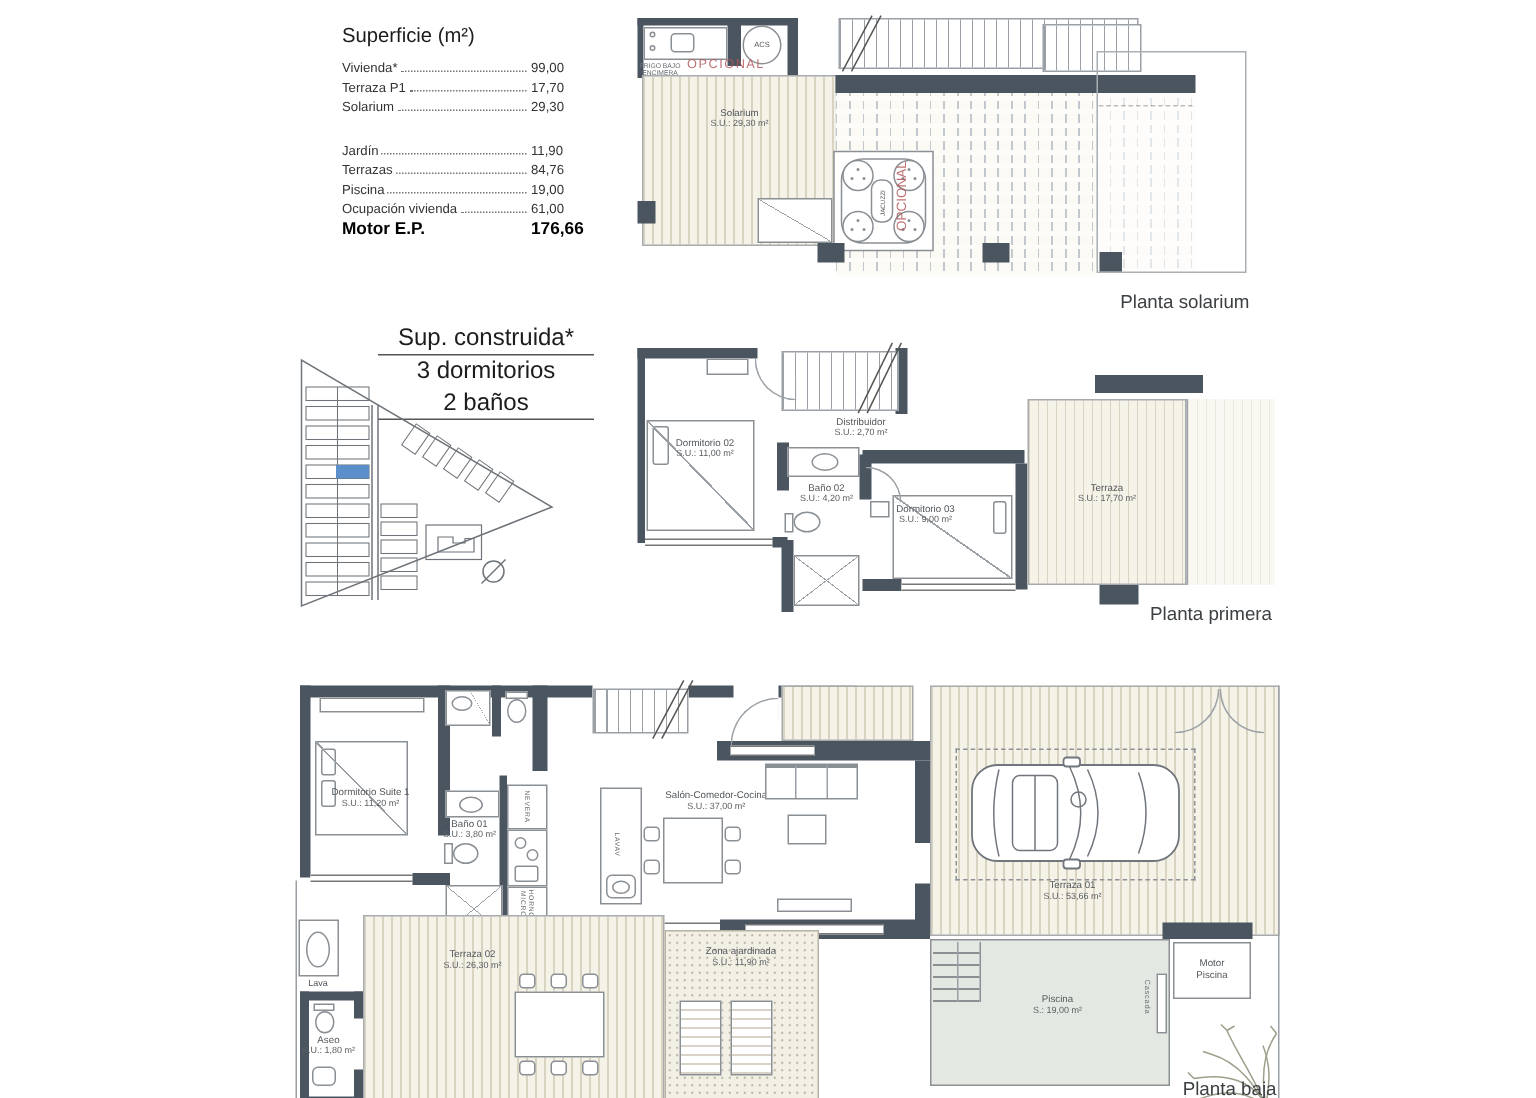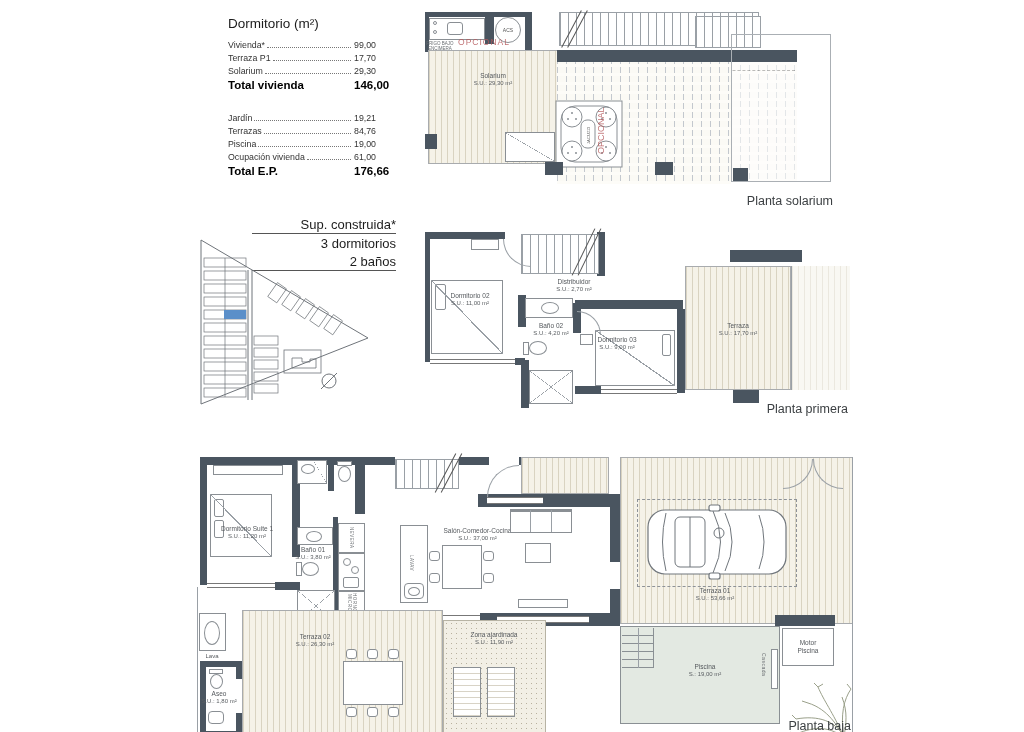--- a/index.html
+++ b/index.html
@@ -41,74 +41,69 @@
 .tb{position:absolute;left:228px;top:16px;width:168px}
 .tb .t1{font-size:17px;font-weight:bold;color:#0d0d0d;margin-bottom:3px}
 .tb .t2{font-size:13.5px;color:#1c1c1c;margin-bottom:9px}
 .trow{display:flex;align-items:baseline;font-size:8.8px;color:#333;height:13px}
 .trow .dots{flex:1;border-bottom:1px dotted #777;margin:0 3px 2px 2px}
 .trow .val{width:42px;text-align:left}
 .trow.total{font-size:11.5px;font-weight:bold;color:#000;height:18px}
 .trow.total .dots{border-bottom:none}
 .tgap{height:16px}
 
-.spec{position:absolute;left:252px;top:217px;width:144px;text-align:right;font-size:13px;color:#1c1c1c}
+.spec{position:absolute;left:252px;top:217px;width:144px;text-align:center;font-size:16px;color:#1c1c1c}
 .spec .sline{padding-bottom:1px;margin-bottom:2px}
 .spec .u{border-bottom:1px solid #555}
 </style>
 </head>
 <body>
 
 <div class="sheet">
 
   <div class="tb">
-    <div class="t2">Dormitorio (m²)</div>
+    <div class="t2">Superficie (m²)</div>
     <div class="trow">
         <span>Vivienda*</span>
         <span class="dots"></span>
         <span class="val">99,00</span>
       </div>
     <div class="trow">
         <span>Terraza P1</span>
         <span class="dots"></span>
         <span class="val">17,70</span>
       </div>
     <div class="trow">
         <span>Solarium</span>
         <span class="dots"></span>
         <span class="val">29,30</span>
       </div>
+    <div class="tgap"></div>
+    <div class="trow">
+        <span>Jardín</span>
+        <span class="dots"></span>
+        <span class="val">11,90</span>
+      </div>
+    <div class="trow">
+        <span>Terrazas</span>
+        <span class="dots"></span>
+        <span class="val">84,76</span>
+      </div>
+    <div class="trow">
+        <span>Piscina</span>
+        <span class="dots"></span>
+        <span class="val">19,00</span>
+      </div>
+    <div class="trow">
+        <span>Ocupación vivienda</span>
+        <span class="dots"></span>
+        <span class="val">61,00</span>
+      </div>
     <div class="trow total">
-        <span>Total vivienda</span>
-        <span class="dots"></span>
-        <span class="val">146,00</span>
-      </div>
-    <div class="tgap"></div>
-    <div class="trow">
-        <span>Jardín</span>
-        <span class="dots"></span>
-        <span class="val">19,21</span>
-      </div>
-    <div class="trow">
-        <span>Terrazas</span>
-        <span class="dots"></span>
-        <span class="val">84,76</span>
-      </div>
-    <div class="trow">
-        <span>Piscina</span>
-        <span class="dots"></span>
-        <span class="val">19,00</span>
-      </div>
-    <div class="trow">
-        <span>Ocupación vivienda</span>
-        <span class="dots"></span>
-        <span class="val">61,00</span>
-      </div>
-    <div class="trow total">
-        <span>Total E.P.</span>
+        <span>Motor E.P.</span>
         <span class="dots"></span>
         <span class="val">176,66</span>
       </div>
   </div>
 
   <div class="spec">
     <div class="sline u">Sup. construida*</div>
     <div class="sline">3 dormitorios</div>
     <div class="sline u">2 baños</div>
   </div>

